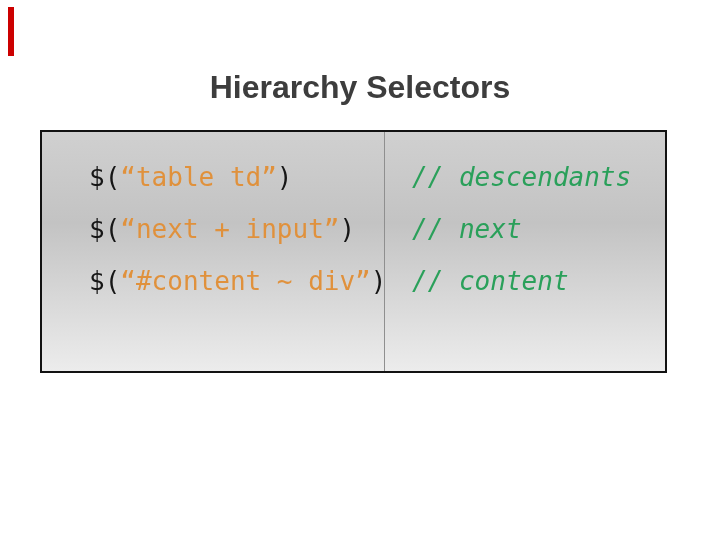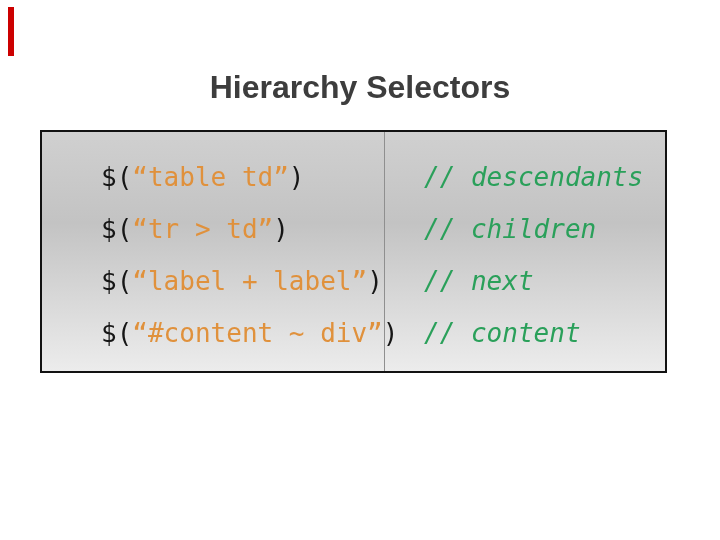--- a/index.html
+++ b/index.html
@@ -49,21 +49,21 @@
     position: absolute;
     left: 342px;
     top: 0;
     width: 1px;
     height: 100%;
     background: #8f8f8f;
   }
   .rows {
     position: absolute;
     top: 19px;
-    left: 16px;
+    left: 4px;
     width: 100%;
   }
   .row {
     display: flex;
     height: 52px;
     align-items: center;
     font-family: "DejaVu Sans Mono", monospace;
     font-size: 26px;
     white-space: pre;
   }
@@ -92,27 +92,23 @@
   <div class="code-box">
     <div class="divider"></div>
 
     <div class="rows">
 
       <div class="row">
         <div class="code-cell"><span>$(</span><span class="str" style="color: rgb(224, 145, 60);">“table td”</span><span>)</span></div>
         <div class="comment-cell" style="color: rgb(42, 160, 90);">// descendants</div>
       </div>
 
-      <div class="row">
-        <div class="code-cell"><span>$(</span><span class="str" style="color: rgb(224, 145, 60);">“tr &gt; td”</span><span>)</span></div>
-        <div class="comment-cell" style="color: rgb(42, 160, 90);">// children</div>
-      </div>
 
       <div class="row">
-        <div class="code-cell"><span>$(</span><span class="str" style="color: rgb(224, 145, 60);">“label + label”</span><span>)</span></div>
+        <div class="code-cell"><span>$(</span><span class="str" style="color: rgb(224, 145, 60);">“next + input”</span><span>)</span></div>
         <div class="comment-cell" style="color: rgb(42, 160, 90);">// next</div>
       </div>
 
       <div class="row">
         <div class="code-cell"><span>$(</span><span class="str" style="color: rgb(224, 145, 60); margin-top: 40px;">“#content ~ div”</span><span>)</span></div>
         <div class="comment-cell" style="color: rgb(42, 160, 90);">// content</div>
       </div>
 
     </div>
   </div>

